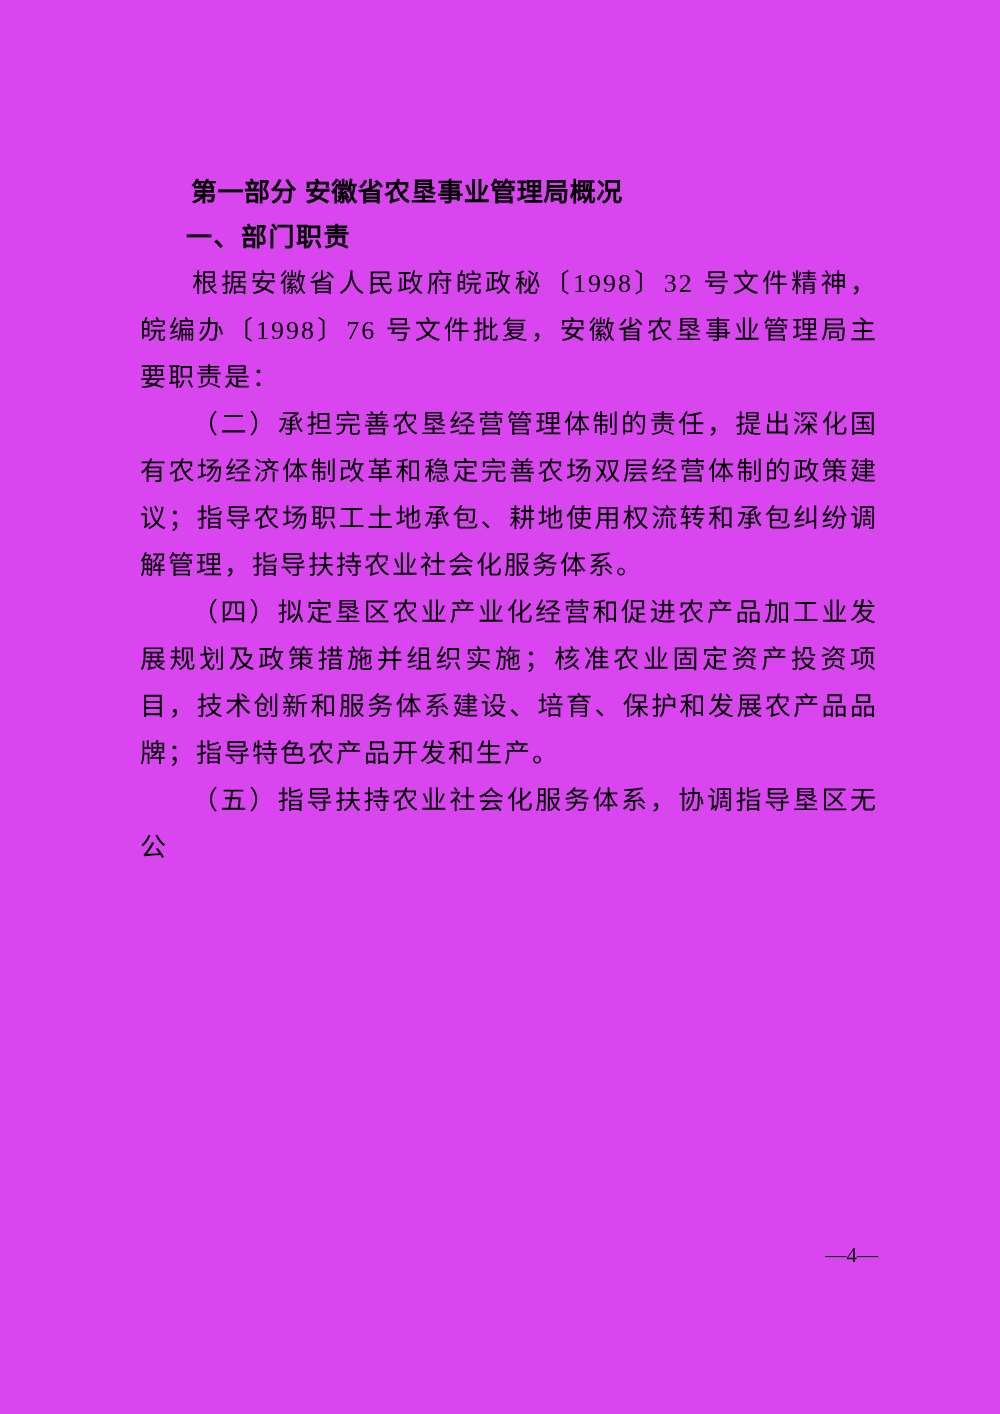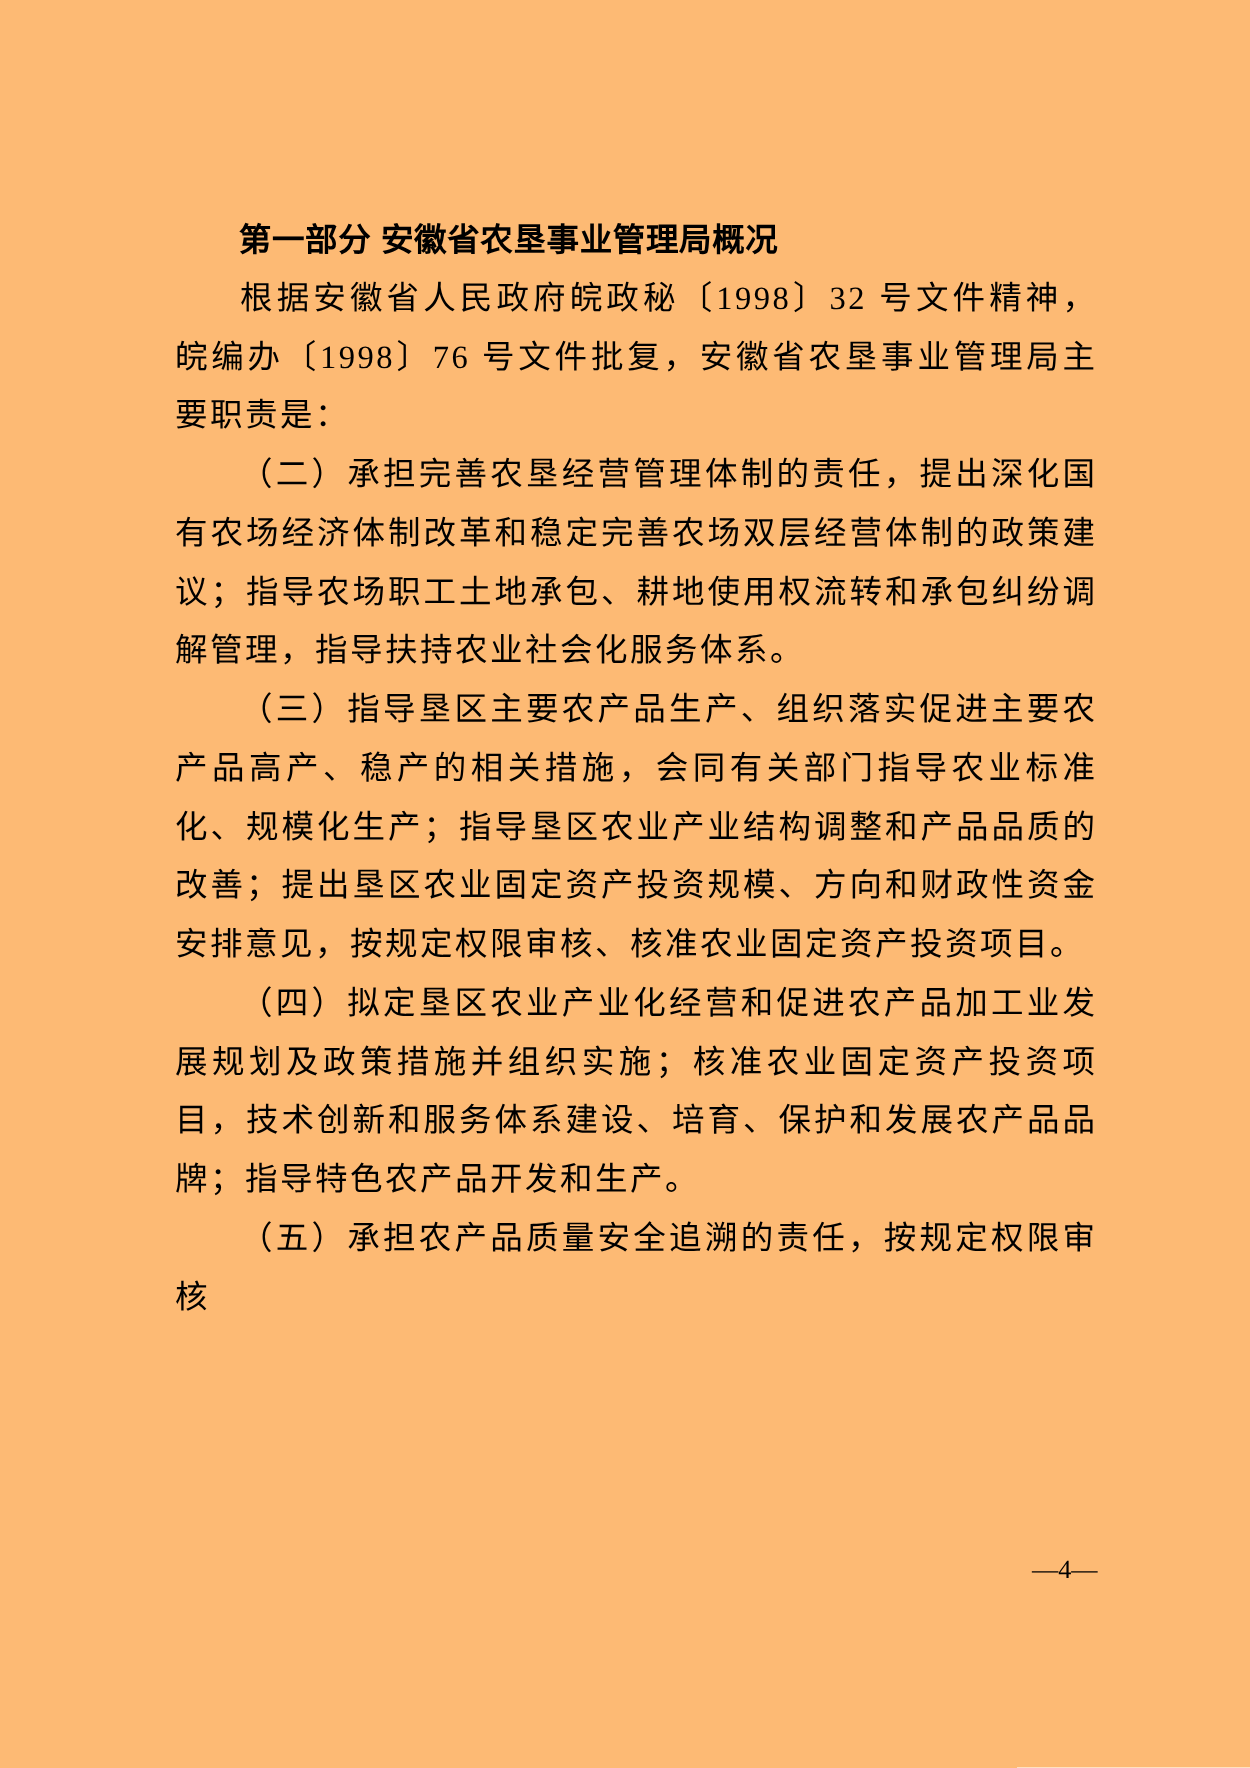--- a/index.html
+++ b/index.html
@@ -5,21 +5,21 @@
   html, body {
     margin: 0;
     padding: 0;
     background: #ffffff;
   }
   .page {
     position: relative;
     width: 1000px;
     height: 1414px;
     margin: 0 auto;
-    background: #fdba74;
+    background: #d946ef;
     color: #000000;
     box-sizing: border-box;
     padding: 170px 122px 0 140px;
     overflow: hidden;
   }
   .doc-h1 {
     margin: 0;
     font-family: "Liberation Sans", "DejaVu Sans", sans-serif;
     font-weight: bold;
     font-size: 26px;
@@ -60,24 +60,24 @@
     color: #000000;
   }
 </style>
 </head>
 <body>
 
 <div class="page">
 
   <h1 class="doc-h1">第一部分 安徽省农垦事业管理局概况</h1>
 
+  <h2 class="doc-h2">一、部门职责</h2>
 
   <div class="doc-body">
     <p>根据安徽省人民政府皖政秘〔1998〕32 号文件精神，皖编办〔1998〕76 号文件批复，安徽省农垦事业管理局主要职责是：</p>
     <p>（二）承担完善农垦经营管理体制的责任，提出深化国有农场经济体制改革和稳定完善农场双层经营体制的政策建议；指导农场职工土地承包、耕地使用权流转和承包纠纷调解管理，指导扶持农业社会化服务体系。</p>
-    <p>（三）指导垦区主要农产品生产、组织落实促进主要农产品高产、稳产的相关措施，会同有关部门指导农业标准化、规模化生产；指导垦区农业产业结构调整和产品品质的改善；提出垦区农业固定资产投资规模、方向和财政性资金安排意见，按规定权限审核、核准农业固定资产投资项目。</p>
     <p>（四）拟定垦区农业产业化经营和促进农产品加工业发展规划及政策措施并组织实施；核准农业固定资产投资项目，技术创新和服务体系建设、培育、保护和发展农产品品牌；指导特色农产品开发和生产。</p>
-    <p>（五）承担农产品质量安全追溯的责任，按规定权限审核</p>
+    <p>（五）指导扶持农业社会化服务体系，协调指导垦区无公</p>
   </div>
 
   <div class="page-number">—4—</div>
 
 </div>
 
 </body></html>

